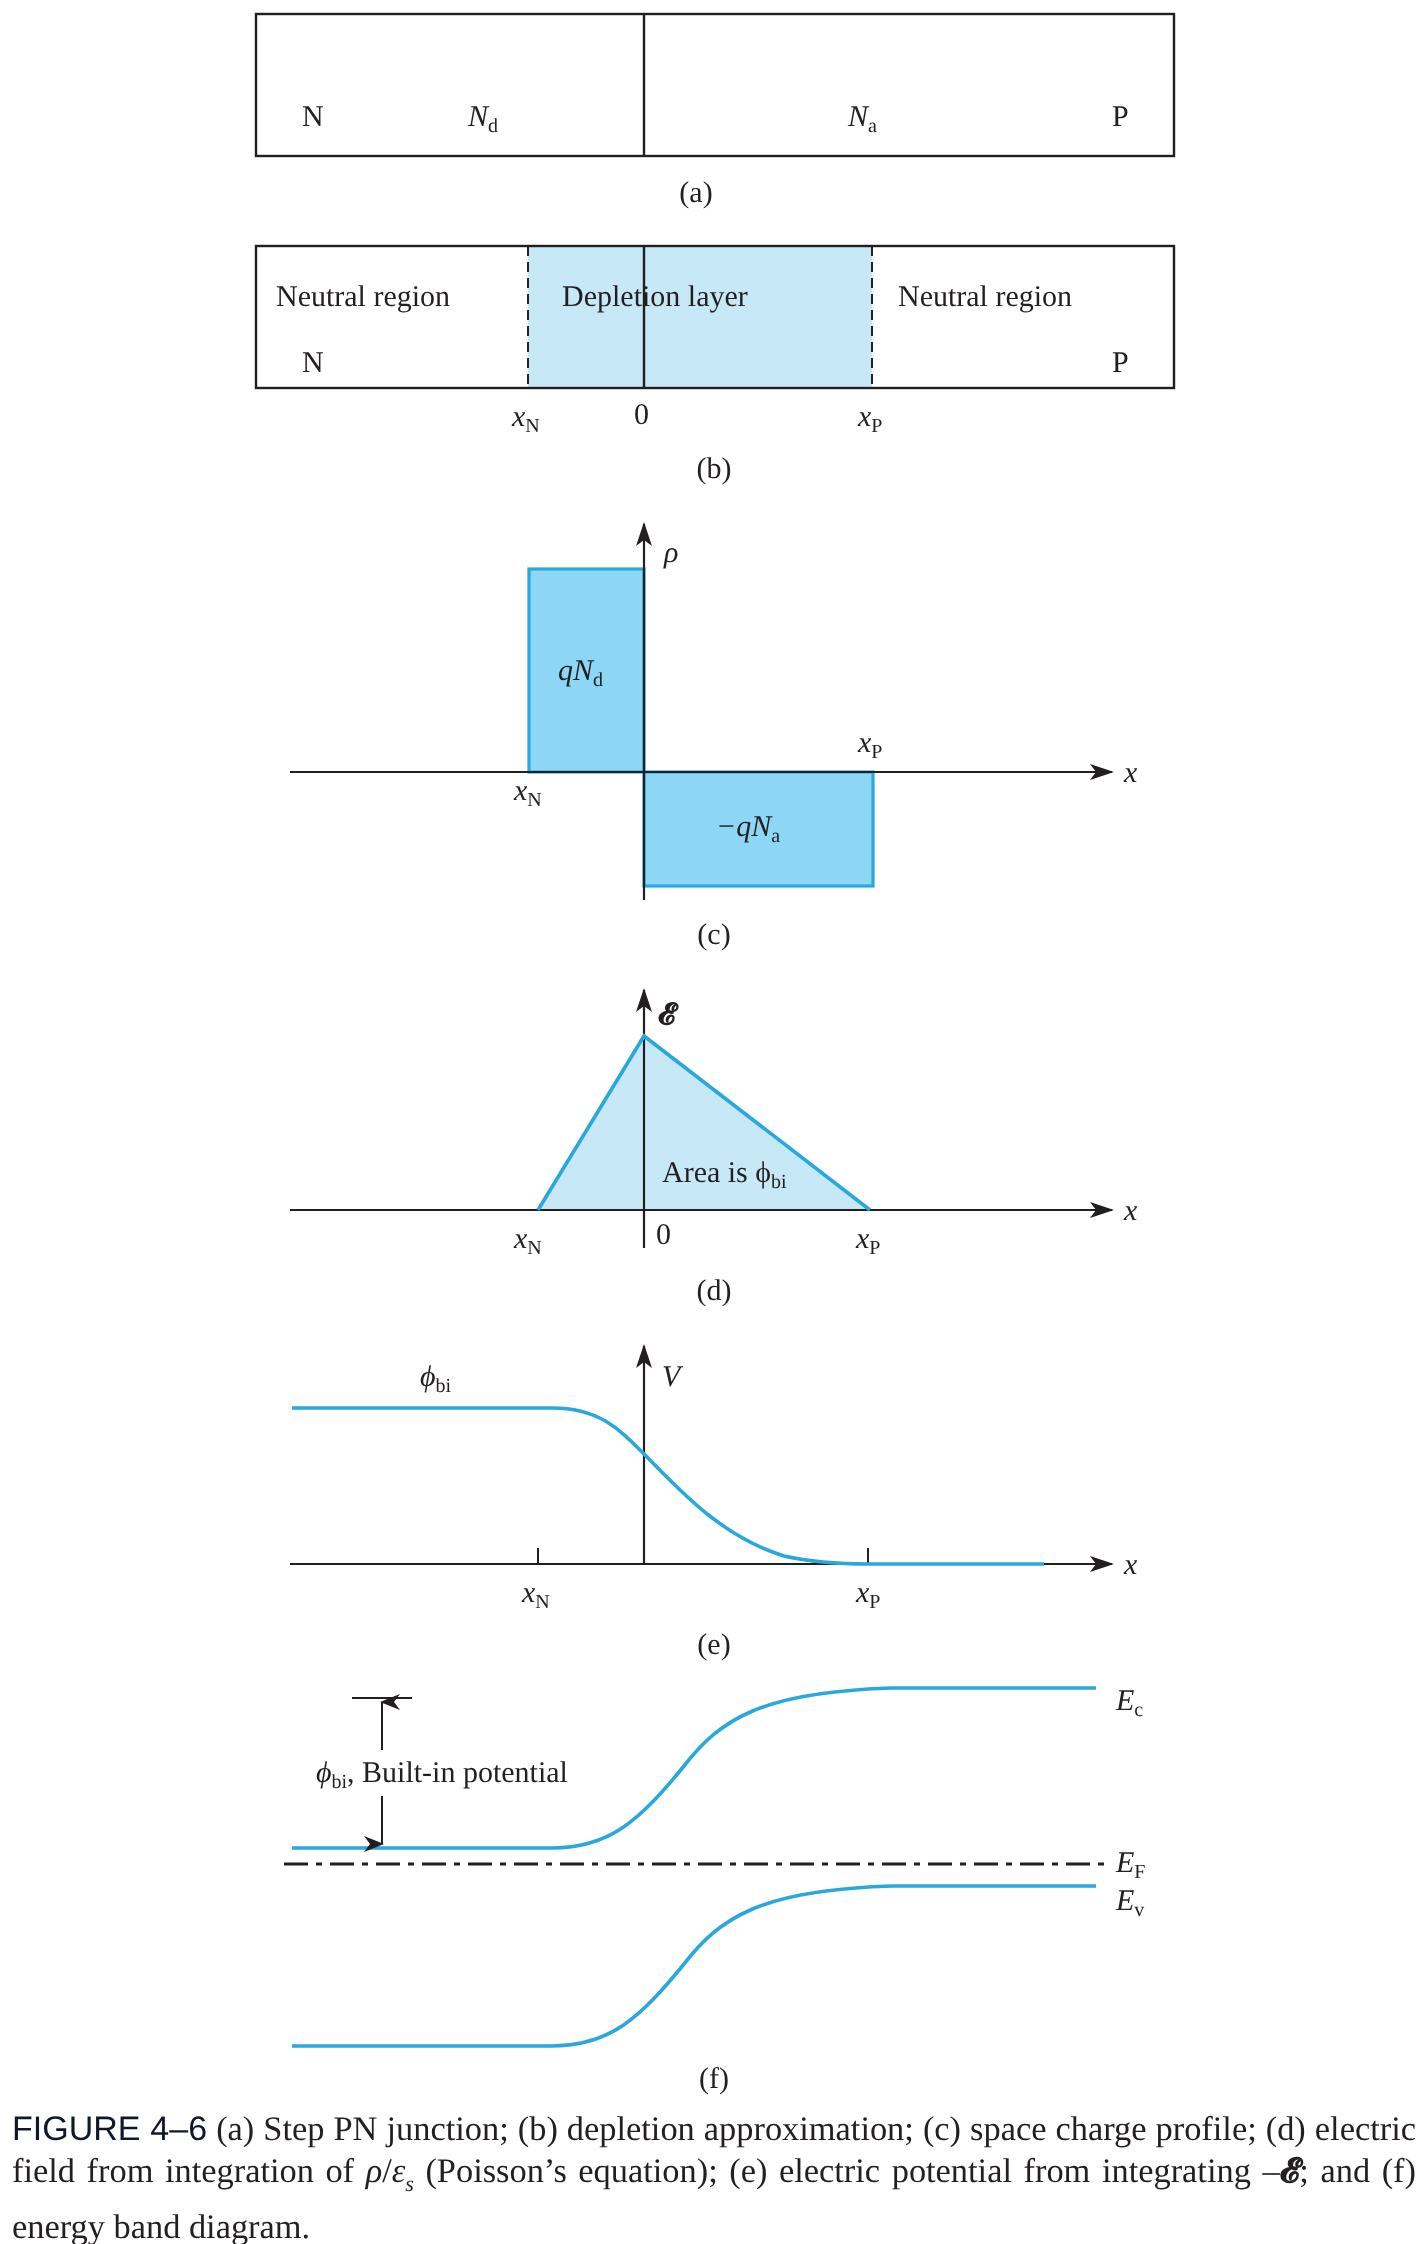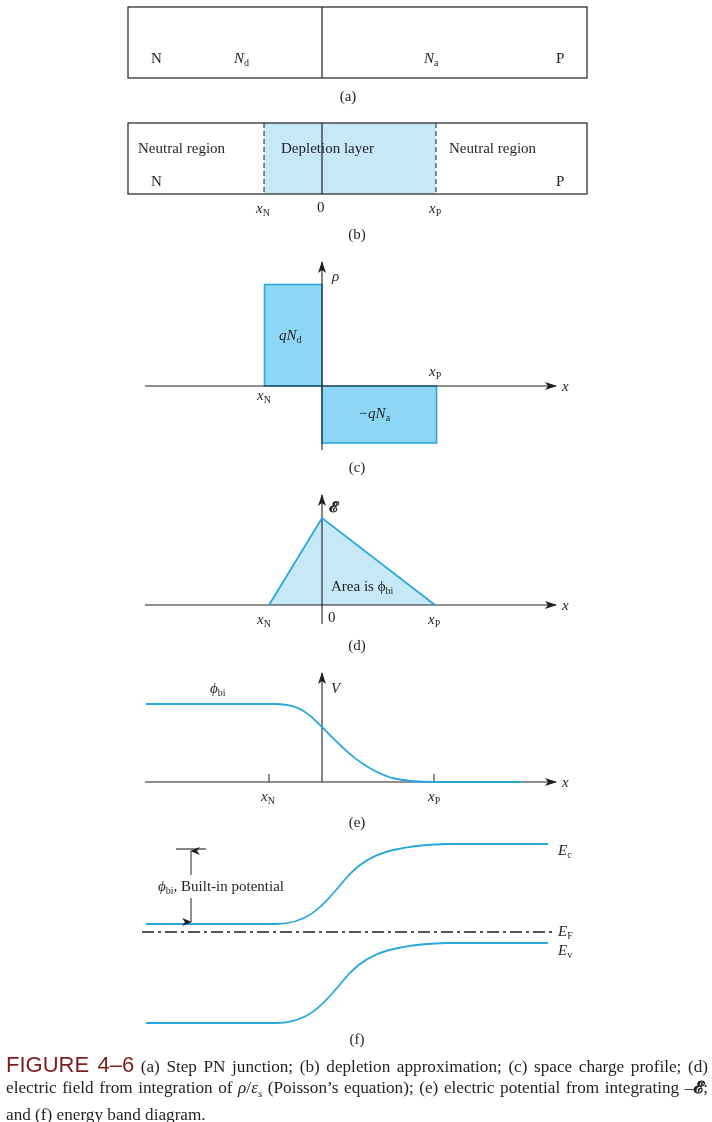--- a/index.html
+++ b/index.html
@@ -5,21 +5,21 @@
   html, body { margin: 0; padding: 0; background: #ffffff; }
   body { width: 712px; height: 1122px; position: relative; overflow: hidden;
          font-family: "Liberation Serif", "DejaVu Serif", serif; color: #231f20; }
   svg { position: absolute; left: 0; top: 0; }
   .t { font-family: "Liberation Serif", "DejaVu Serif", serif; fill: #231f20; }
   .it { font-style: italic; }
   .caption { position: absolute; left: 6px; top: 1054px; width: 702px;
              font-size: 17.2px; line-height: 21px; text-align: justify;
              text-align-last: left; color: #231f20; }
   .caption .fig { font-family: "Liberation Sans", "DejaVu Sans", sans-serif;
-                  color: #7f1d1d; font-weight: normal; font-size: 22px; }
+                  color: #0f172a; font-weight: normal; font-size: 17px; }
   .caption .m { font-style: italic; }
 </style>
 </head>
 <body>
 
 <svg width="712" height="1050" viewBox="0 0 712 1050">
   <defs>
     <marker id="arr" markerWidth="12" markerHeight="8" refX="11" refY="4" orient="auto" markerUnits="userSpaceOnUse">
       <path d="M0,0 L12,4 L0,8 L3,4 Z" fill="#231f20"></path>
     </marker>

